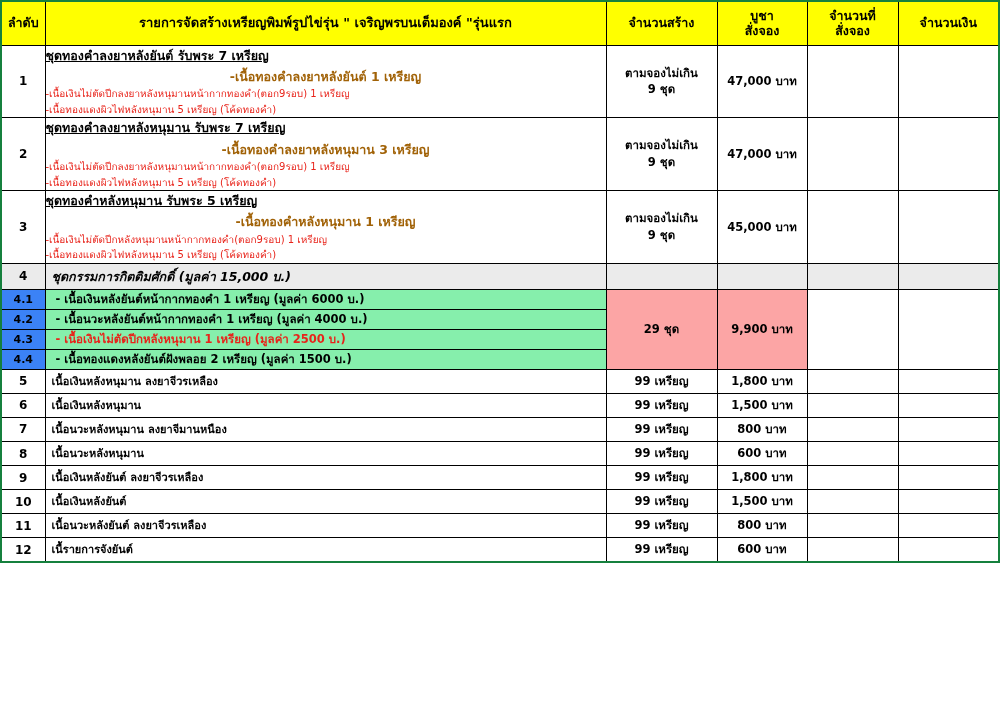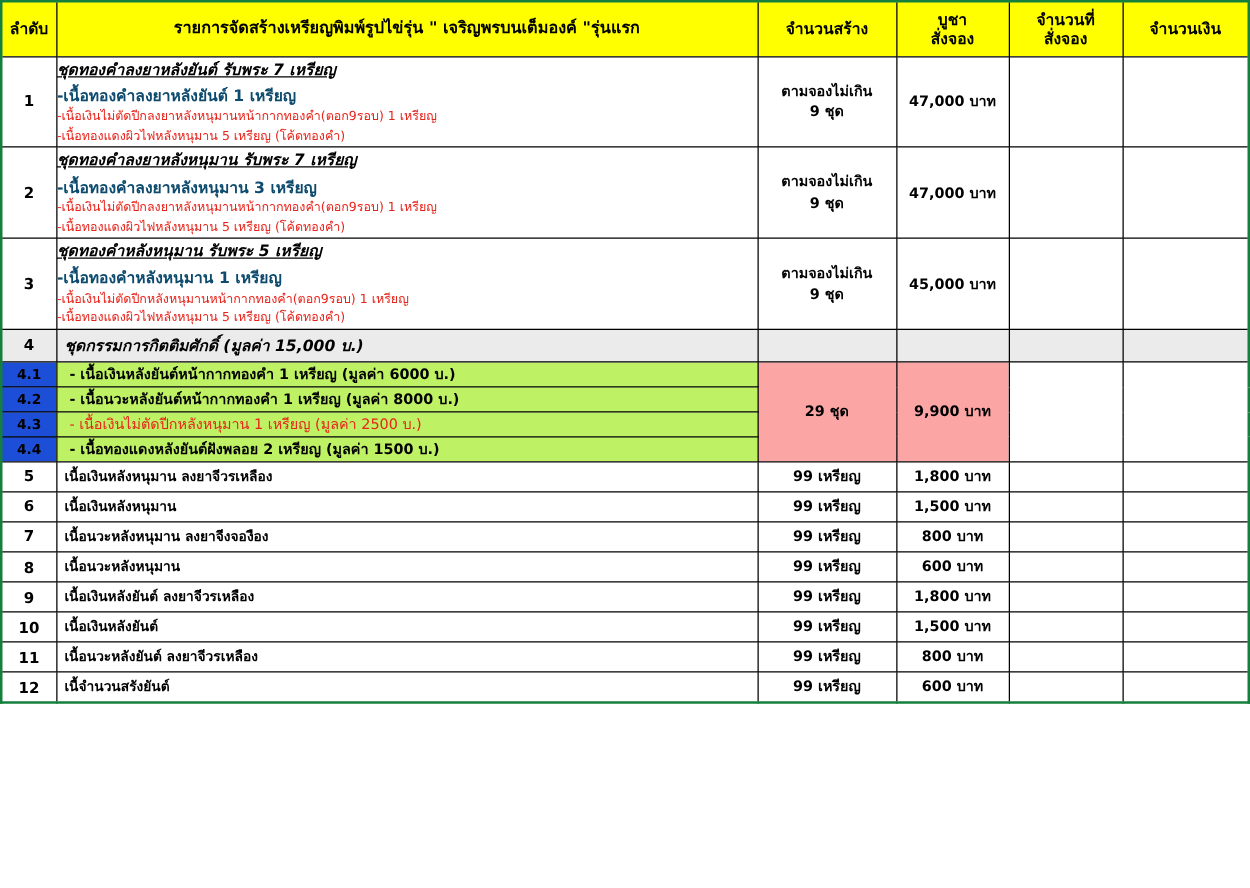--- a/index.html
+++ b/index.html
@@ -58,65 +58,65 @@
     text-align: center;
     font-size: 11.5px;
     font-weight: bold;
     line-height: 1.45;
   }
   td.center.made { font-size: 11.5px; }
   td.center.price { font-size: 11.5px; }
 
   .title-line {
     font-weight: bold;
-    font-style: italic;
     text-decoration: underline;
     display: block;
     margin-bottom: 2px;
     font-size: 12.5px;
   }
   .item-black {
     display: block;
-    color: #0c4a6e;
-    font-weight: bold;
-    font-size: 12.5px;
+    color: #a16207;
+    font-weight: bold;
+    font-size: 12.5px;
+    text-align: center;
   }
   .item-red {
     display: block;
     color: #e8231a;
     font-size: 10px;
     font-weight: normal;
   }
 
   
   tr.sec-head td {
     background: #ebebeb;
   }
   tr.sec-head td.no { font-size: 12px; }
   tr.sec-head td.desc {
     font-weight: bold;
     font-style: italic;
     font-size: 12.5px;
     padding: 3px 6px;
   }
   tr.sub td.no {
-    background: #1d4ed8;
+    background: #3b82f6;
     font-size: 11px;
     font-weight: bold;
   }
   tr.sub td.desc {
-    background: #bef264;
+    background: #86efac;
     font-size: 11.5px;
     padding: 2px 6px 2px 10px;
     font-weight: bold;
     line-height: 1.3;
   }
   tr.sub td.desc.red {
     color: #e8231a;
-    font-weight: normal;
+    font-weight: bold;
     margin-top: 32px;
   }
   tr.sub td.center {
     background: #fca5a5;
   }
   tr.simple td.desc {
     font-size: 11px;
     font-weight: bold;
     padding: 3px 6px;
   }
@@ -216,21 +216,21 @@
     <tr class="sub">
       <td class="no">4.1</td>
       <td class="desc">- เนื้อเงินหลังยันต์หน้ากากทองคำ 1 เหรียญ (มูลค่า 6000 บ.)</td>
       <td class="center made" rowspan="4">29 ชุด</td>
       <td class="center price" rowspan="4">9,900 บาท</td>
       <td class="empty" rowspan="4"></td>
       <td class="empty" rowspan="4"></td>
     </tr>
     <tr class="sub">
       <td class="no">4.2</td>
-      <td class="desc">- เนื้อนวะหลังยันต์หน้ากากทองคำ 1 เหรียญ (มูลค่า 8000 บ.)</td>
+      <td class="desc">- เนื้อนวะหลังยันต์หน้ากากทองคำ 1 เหรียญ (มูลค่า 4000 บ.)</td>
     </tr>
     <tr class="sub">
       <td class="no">4.3</td>
       <td class="desc red">- เนื้อเงินไม่ตัดปีกหลังหนุมาน 1 เหรียญ (มูลค่า 2500 บ.)</td>
     </tr>
     <tr class="sub">
       <td class="no">4.4</td>
       <td class="desc">- เนื้อทองแดงหลังยันต์ฝังพลอย 2 เหรียญ (มูลค่า 1500 บ.)</td>
     </tr>
 
@@ -245,21 +245,21 @@
     <tr class="simple">
       <td class="no">6</td>
       <td class="desc">เนื้อเงินหลังหนุมาน</td>
       <td class="center made">99 เหรียญ</td>
       <td class="center price">1,500 บาท</td>
       <td class="empty"></td>
       <td class="empty"></td>
     </tr>
     <tr class="simple">
       <td class="no">7</td>
-      <td class="desc">เนื้อนวะหลังหนุมาน ลงยาจีงจองือง</td>
+      <td class="desc">เนื้อนวะหลังหนุมาน ลงยาจีมานหนือง</td>
       <td class="center made">99 เหรียญ</td>
       <td class="center price">800 บาท</td>
       <td class="empty"></td>
       <td class="empty"></td>
     </tr>
     <tr class="simple">
       <td class="no">8</td>
       <td class="desc">เนื้อนวะหลังหนุมาน</td>
       <td class="center made">99 เหรียญ</td>
       <td class="center price">600 บาท</td>
@@ -285,20 +285,20 @@
     <tr class="simple">
       <td class="no">11</td>
       <td class="desc">เนื้อนวะหลังยันต์ ลงยาจีวรเหลือง</td>
       <td class="center made">99 เหรียญ</td>
       <td class="center price">800 บาท</td>
       <td class="empty"></td>
       <td class="empty"></td>
     </tr>
     <tr class="simple">
       <td class="no">12</td>
-      <td class="desc">เนื้จำนวนสรังยันต์</td>
+      <td class="desc">เนื้รายการจังยันต์</td>
       <td class="center made">99 เหรียญ</td>
       <td class="center price">600 บาท</td>
       <td class="empty"></td>
       <td class="empty"></td>
     </tr>
   </tbody>
 </table>
 
 </body></html>

